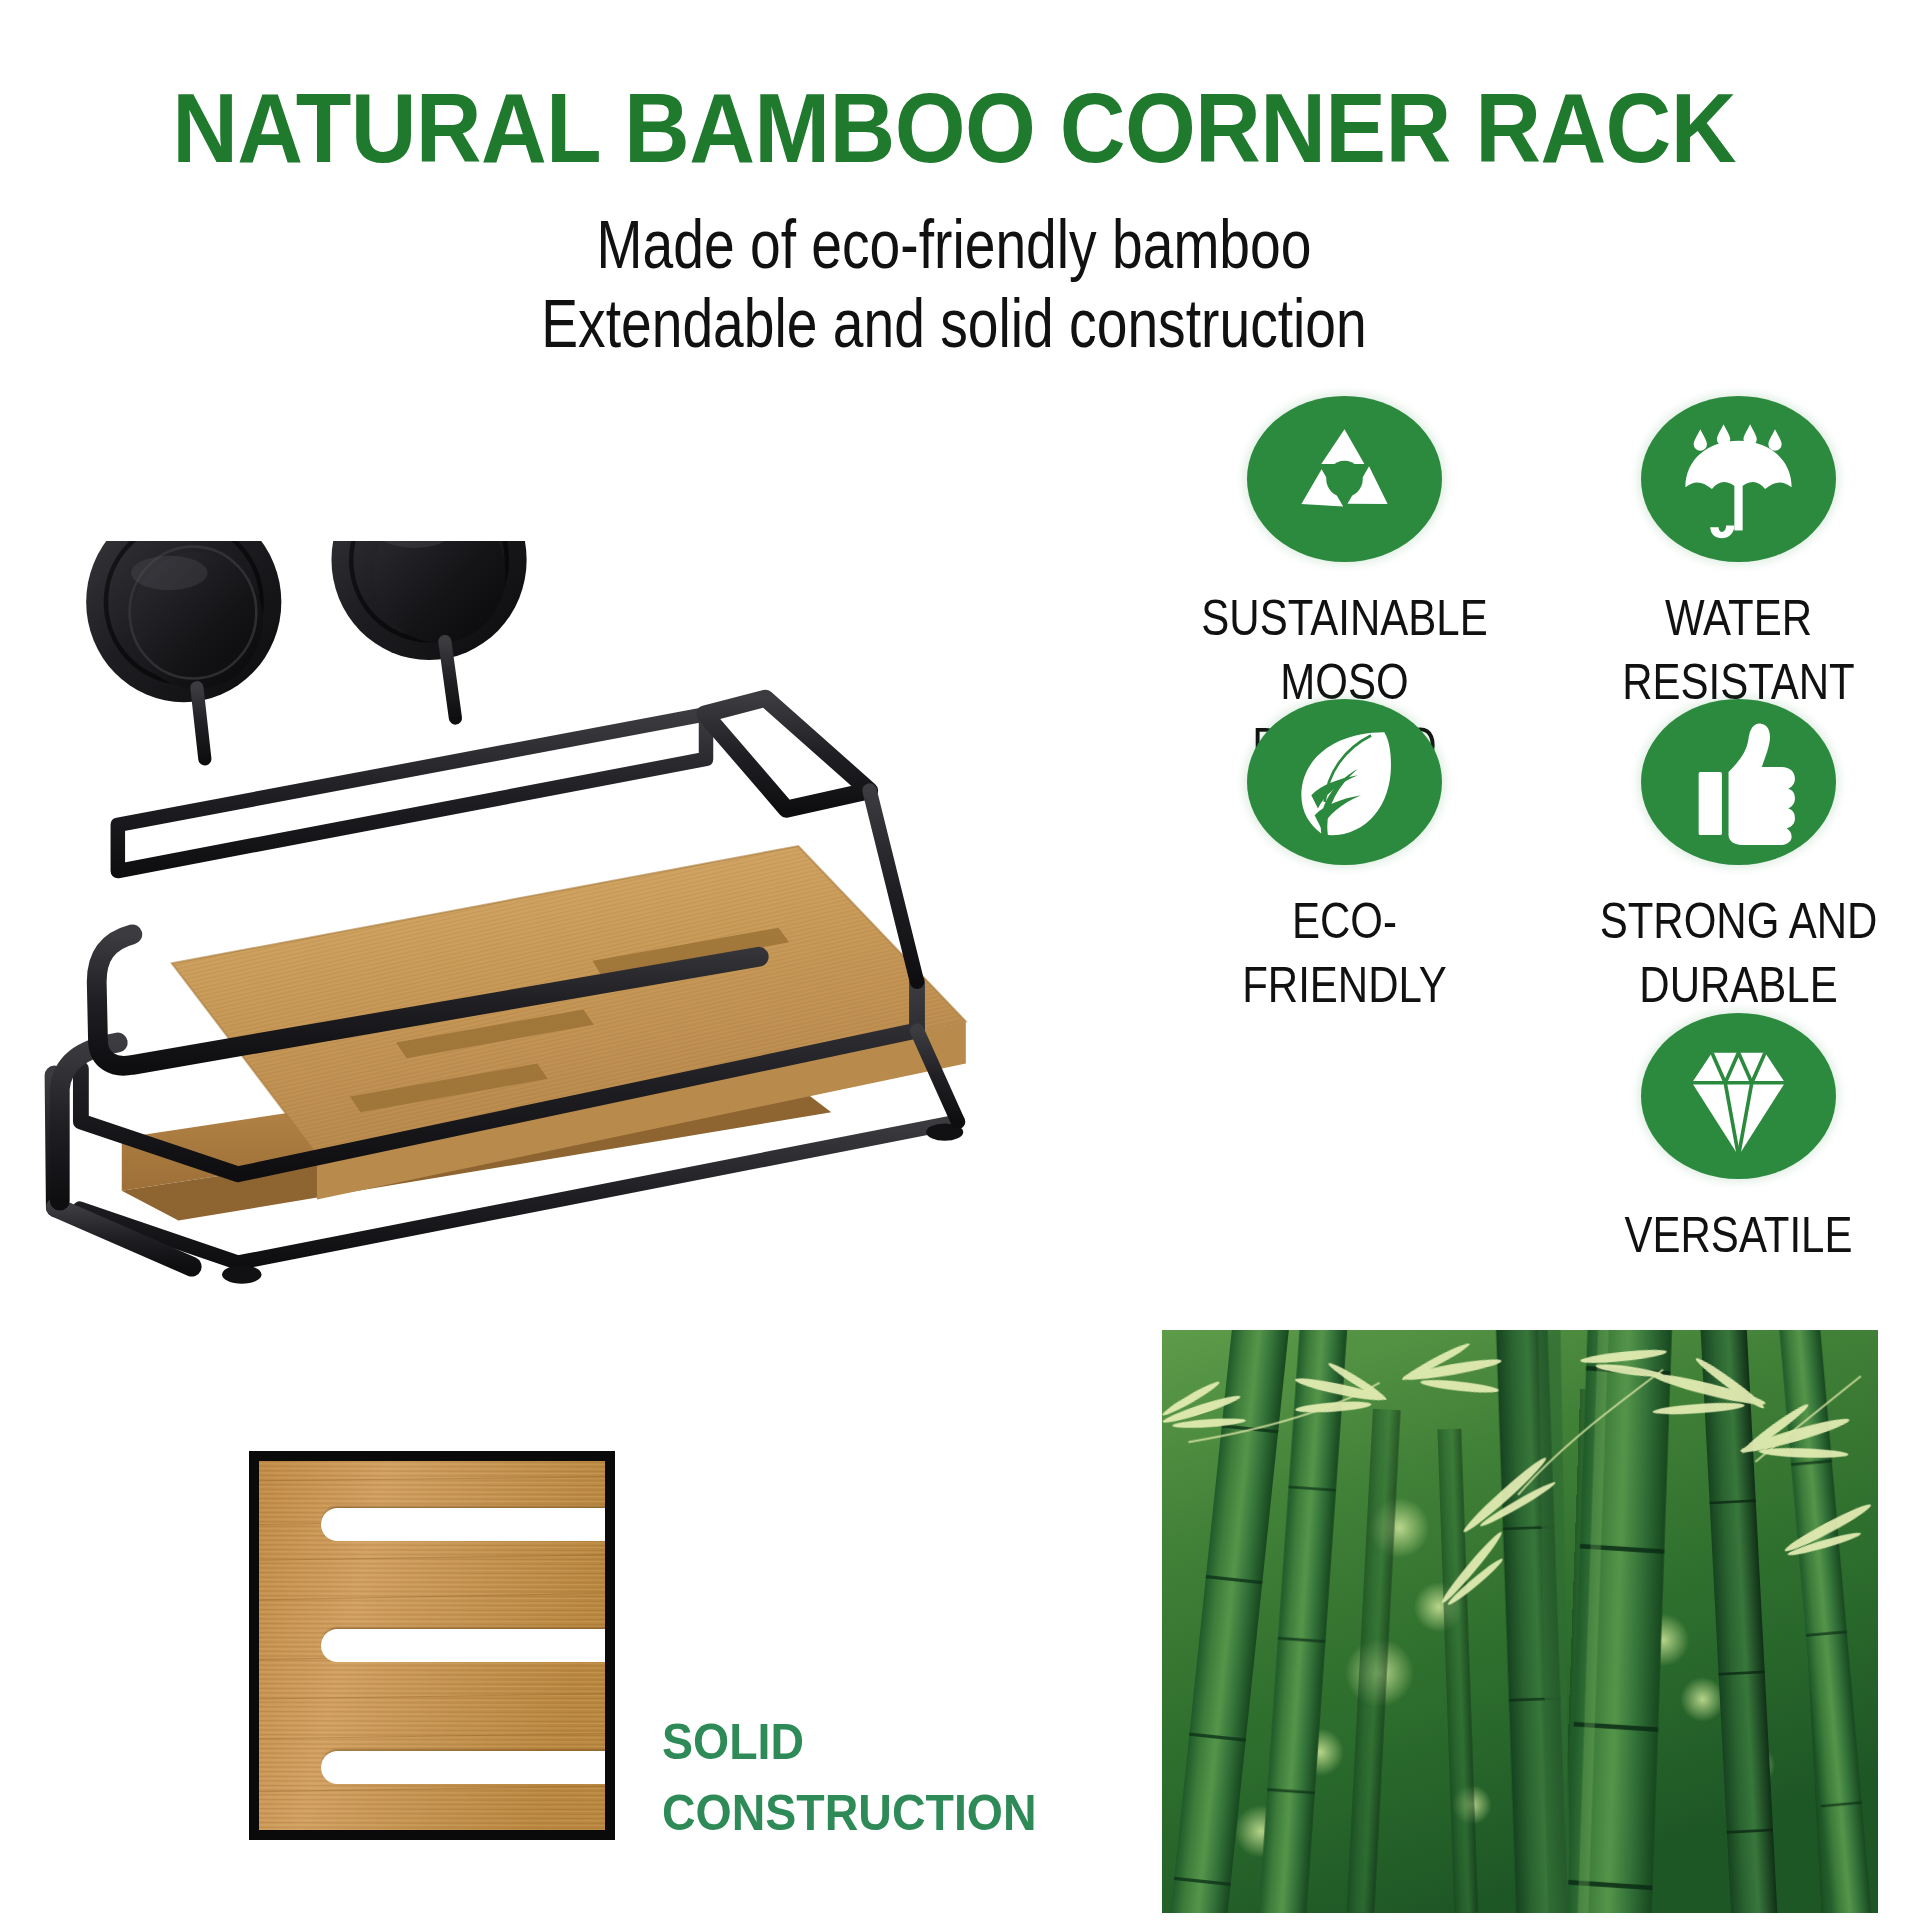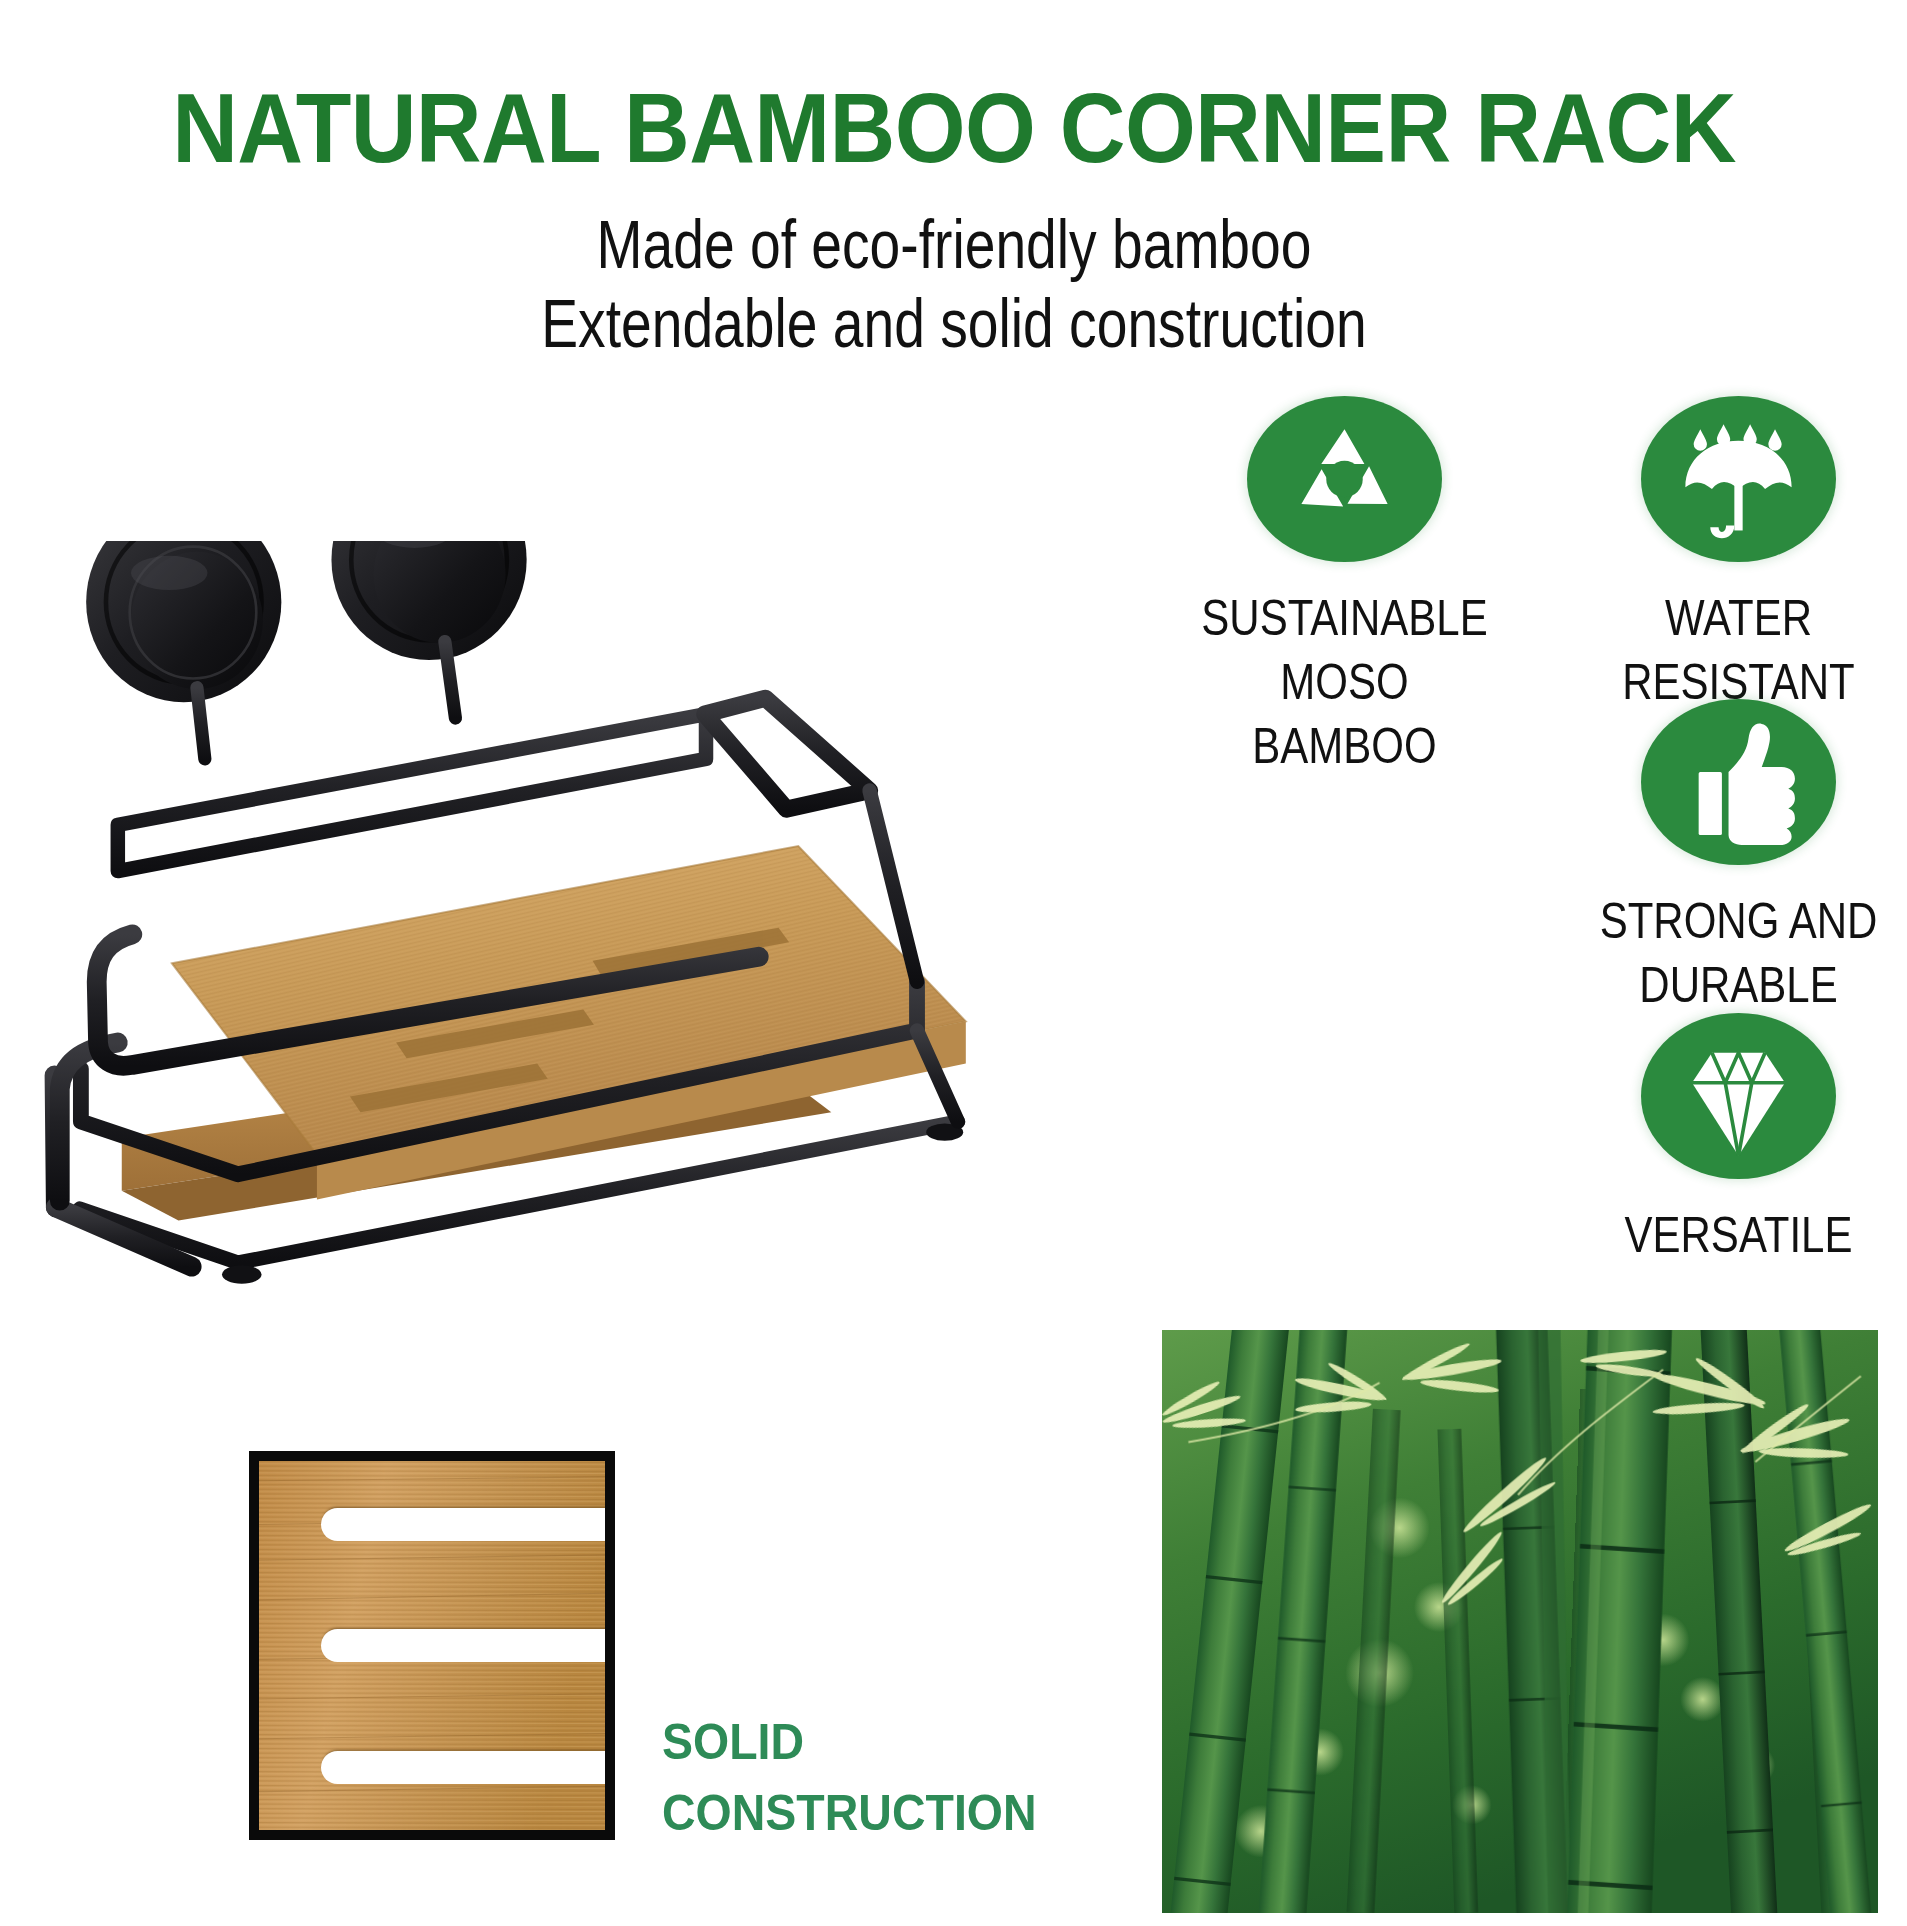--- a/index.html
+++ b/index.html
@@ -233,20 +233,37 @@
             <path d="M18 55 C18 38 32 27 50 27 C68 27 82 38 82 55 C76 50 71 52 66 56 C61 50 56 51 50 56 C44 51 39 50 34 56 C29 52 24 50 18 55 Z"></path>
             <rect x="47.5" y="52" width="5" height="29"></rect>
             <path d="M47.5 78 C47.5 88 33 88 33 79 L38 79 C38 83 42.5 83 42.5 78 Z"></path>
           </g>
         </svg>
       </div>
       <div class="feat-label">WATER
 RESISTANT</div>
     </div>
 
+    <div class="feat c0 r1">
+      <div class="badge">
+        <svg viewBox="0 0 100 100" xmlns="http://www.w3.org/2000/svg">
+          <g fill="#ffffff">
+            <path d="M74 20 C44 20 24 36 24 58 C24 68 29 76 36 81 C34 66 41 52 58 42 C44 54 38 68 40 82 C63 83 78 64 78 40 C78 32 77 25 74 20 Z"></path>
+          </g>
+          <g fill="#2B8A3E">
+            <path d="M30 58 C36 52 46 48 58 46 C46 51 38 58 34 66 Z"></path>
+            <path d="M32 70 C38 64 48 60 60 58 C48 63 40 70 36 78 Z"></path>
+          </g>
+          <g fill="none" stroke="#2B8A3E" stroke-width="1.6">
+            <path d="M66 22 C50 30 40 44 38 62"></path>
+          </g>
+        </svg>
+      </div>
+      <div class="feat-label">ECO-FRIENDLY</div>
+    </div>
 
     <div class="feat c1 r1">
       <div class="badge">
         <svg viewBox="0 0 100 100" xmlns="http://www.w3.org/2000/svg">
           <g fill="#ffffff">
             <rect x="26" y="44" width="14" height="38" rx="1"></rect>
             <path d="M44 44 C50 38 55 32 56 24 C57 17 60 14 64 15 C69 16 70 22 68 29 C67 33 65 38 64 41 L76 41 C81 41 84 44 84 48 C84 51 82 53 80 54 C83 55 84 57 84 60 C84 63 82 65 80 66 C83 67 84 69 84 72 C84 75 82 77 79 78 C81 79 82 81 82 83 C82 86 79 88 75 88 L52 88 C48 88 44 86 44 82 Z"></path>
           </g>
         </svg>
       </div>

